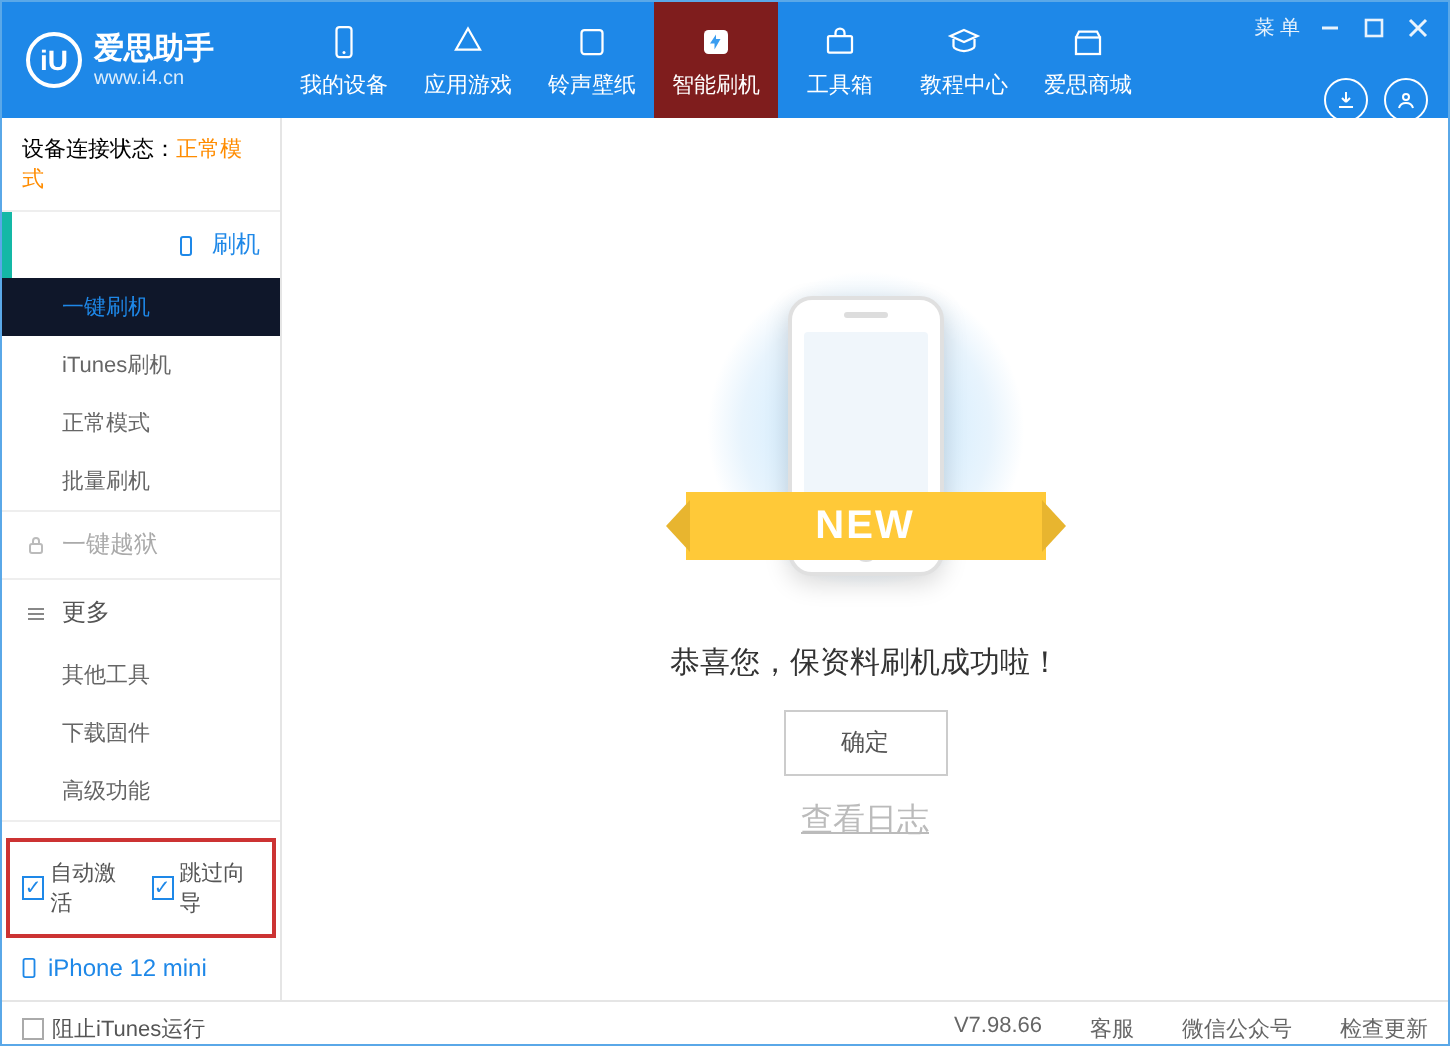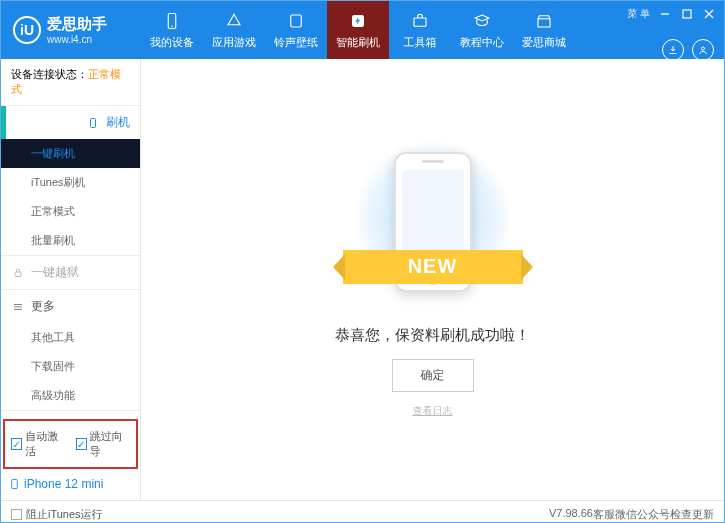--- a/index.html
+++ b/index.html
@@ -45,26 +45,26 @@
 .phone { position: absolute; left: 50%; top: 10px; transform: translateX(-50%); width: 78px; height: 140px; background: #fff; border-radius: 12px; box-shadow: 0 4px 12px rgba(0,0,0,0.15); border: 2px solid #e0e0e0; }
 .phone::before { content: ""; position: absolute; top: 6px; left: 50%; transform: translateX(-50%); width: 22px; height: 3px; background: #ddd; border-radius: 2px; }
 .phone::after { content: ""; position: absolute; bottom: 5px; left: 50%; transform: translateX(-50%); width: 10px; height: 10px; border: 1.5px solid #ddd; border-radius: 50%; }
 .phone-screen { position: absolute; top: 16px; left: 6px; right: 6px; bottom: 22px; background: #f0f6fb; border-radius: 2px; }
 .new-ribbon { position: absolute; bottom: 28px; left: -10px; right: -10px; height: 34px; background: #ffc938; display: flex; align-items: center; justify-content: center; font-weight: bold; font-size: 20px; color: #fff; letter-spacing: 1px; }
 .new-ribbon::before, .new-ribbon::after { content: ""; position: absolute; top: 4px; width: 0; height: 0; border-top: 13px solid transparent; border-bottom: 13px solid transparent; }
 .new-ribbon::before { left: -10px; border-right: 12px solid #e8b52f; }
 .new-ribbon::after { right: -10px; border-left: 12px solid #e8b52f; }
 .success-msg { font-size: 15px; color: #333; margin-bottom: 14px; }
 .ok-btn { padding: 7px 28px; border: 1px solid #ccc; background: #fff; cursor: pointer; font-size: 12px; color: #555; margin-bottom: 12px; }
-.view-log { font-size: 10px; color: #bbb; text-decoration: underline; cursor: pointer; }
+.view-log { font-size: 16px; color: #bbb; text-decoration: underline; cursor: pointer; }
 
 .statusbar { height: 22px; border-top: 1px solid #e5e5e5; display: flex; align-items: flex-end; padding: 0 10px; font-size: 11px; color: #666; justify-content: space-between; }
 .sb-left { display: flex; align-items: center; gap: 4px; }
 .sb-chk { width: 11px; height: 11px; border: 1px solid #aaa; }
-.sb-right { display: flex; gap: 0; }
+.sb-right { display: flex; gap: 24px; }
 .sb-right span { cursor: pointer; }
 </style>
 </head>
 <body>
 
 <div class="titlebar">
   <div class="logo-area">
     <div class="logo-circle">iU</div>
     <div class="logo-text">
       <div class="logo-title">爱思助手</div>

